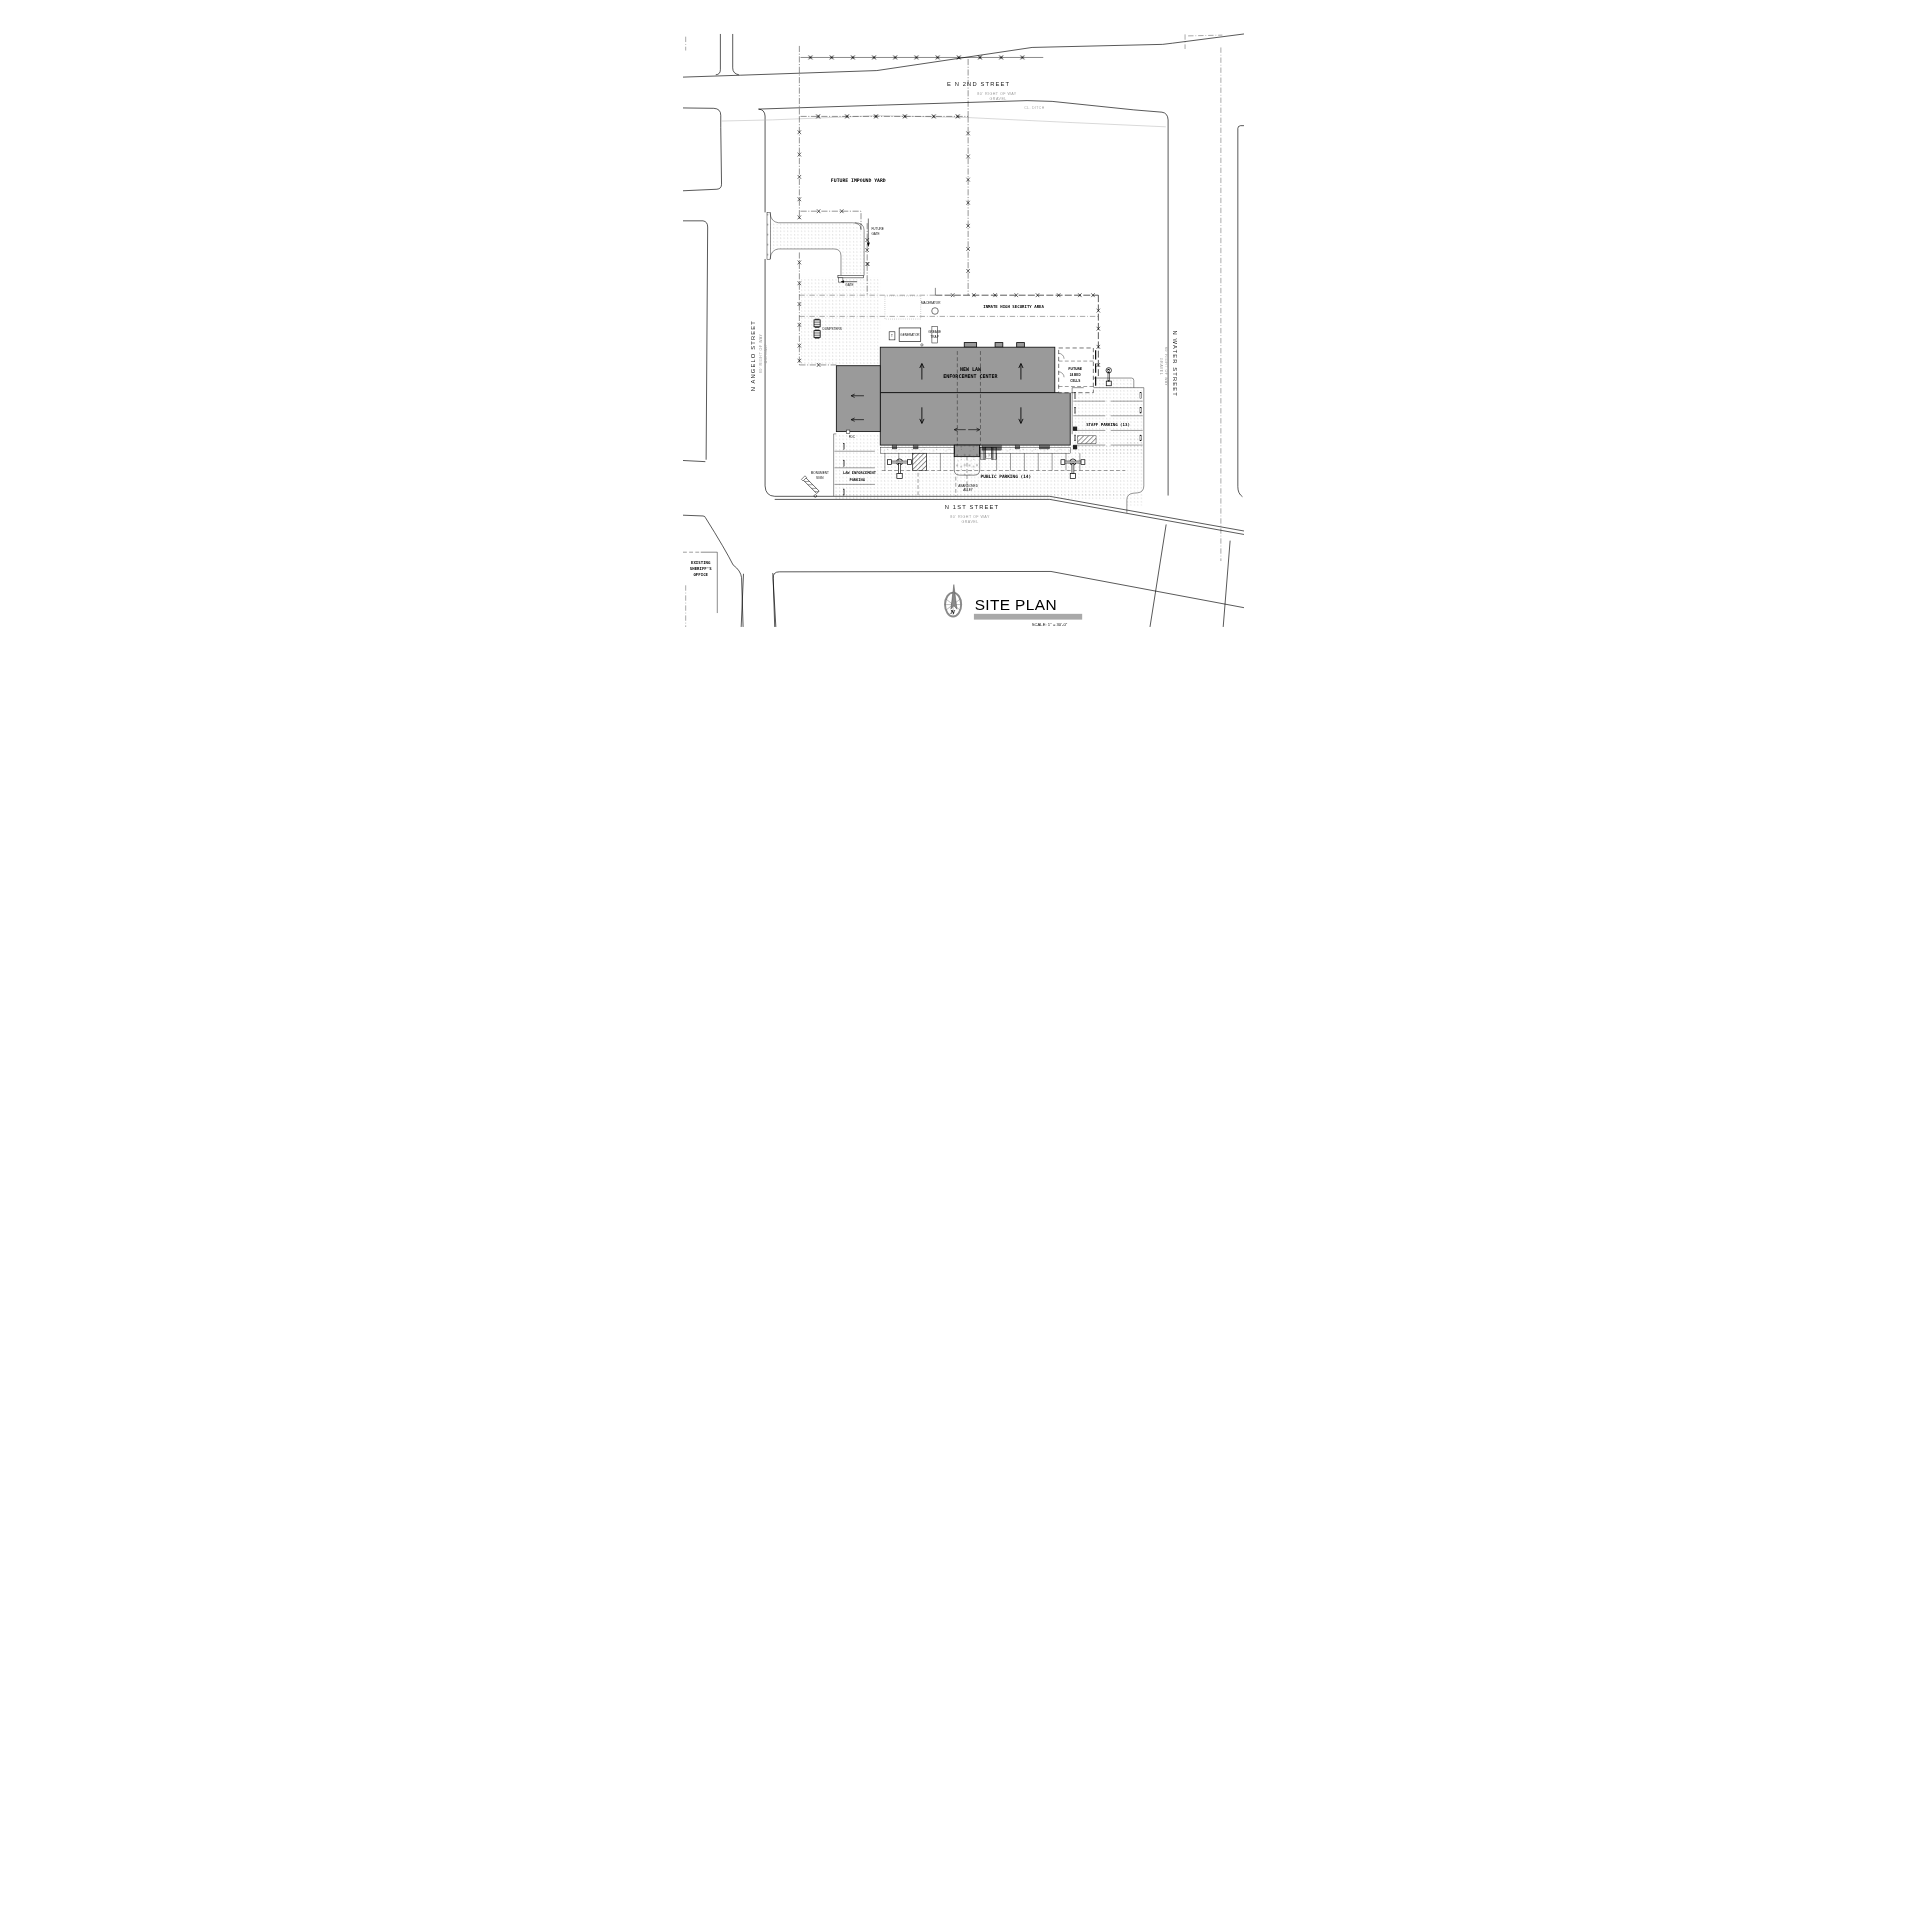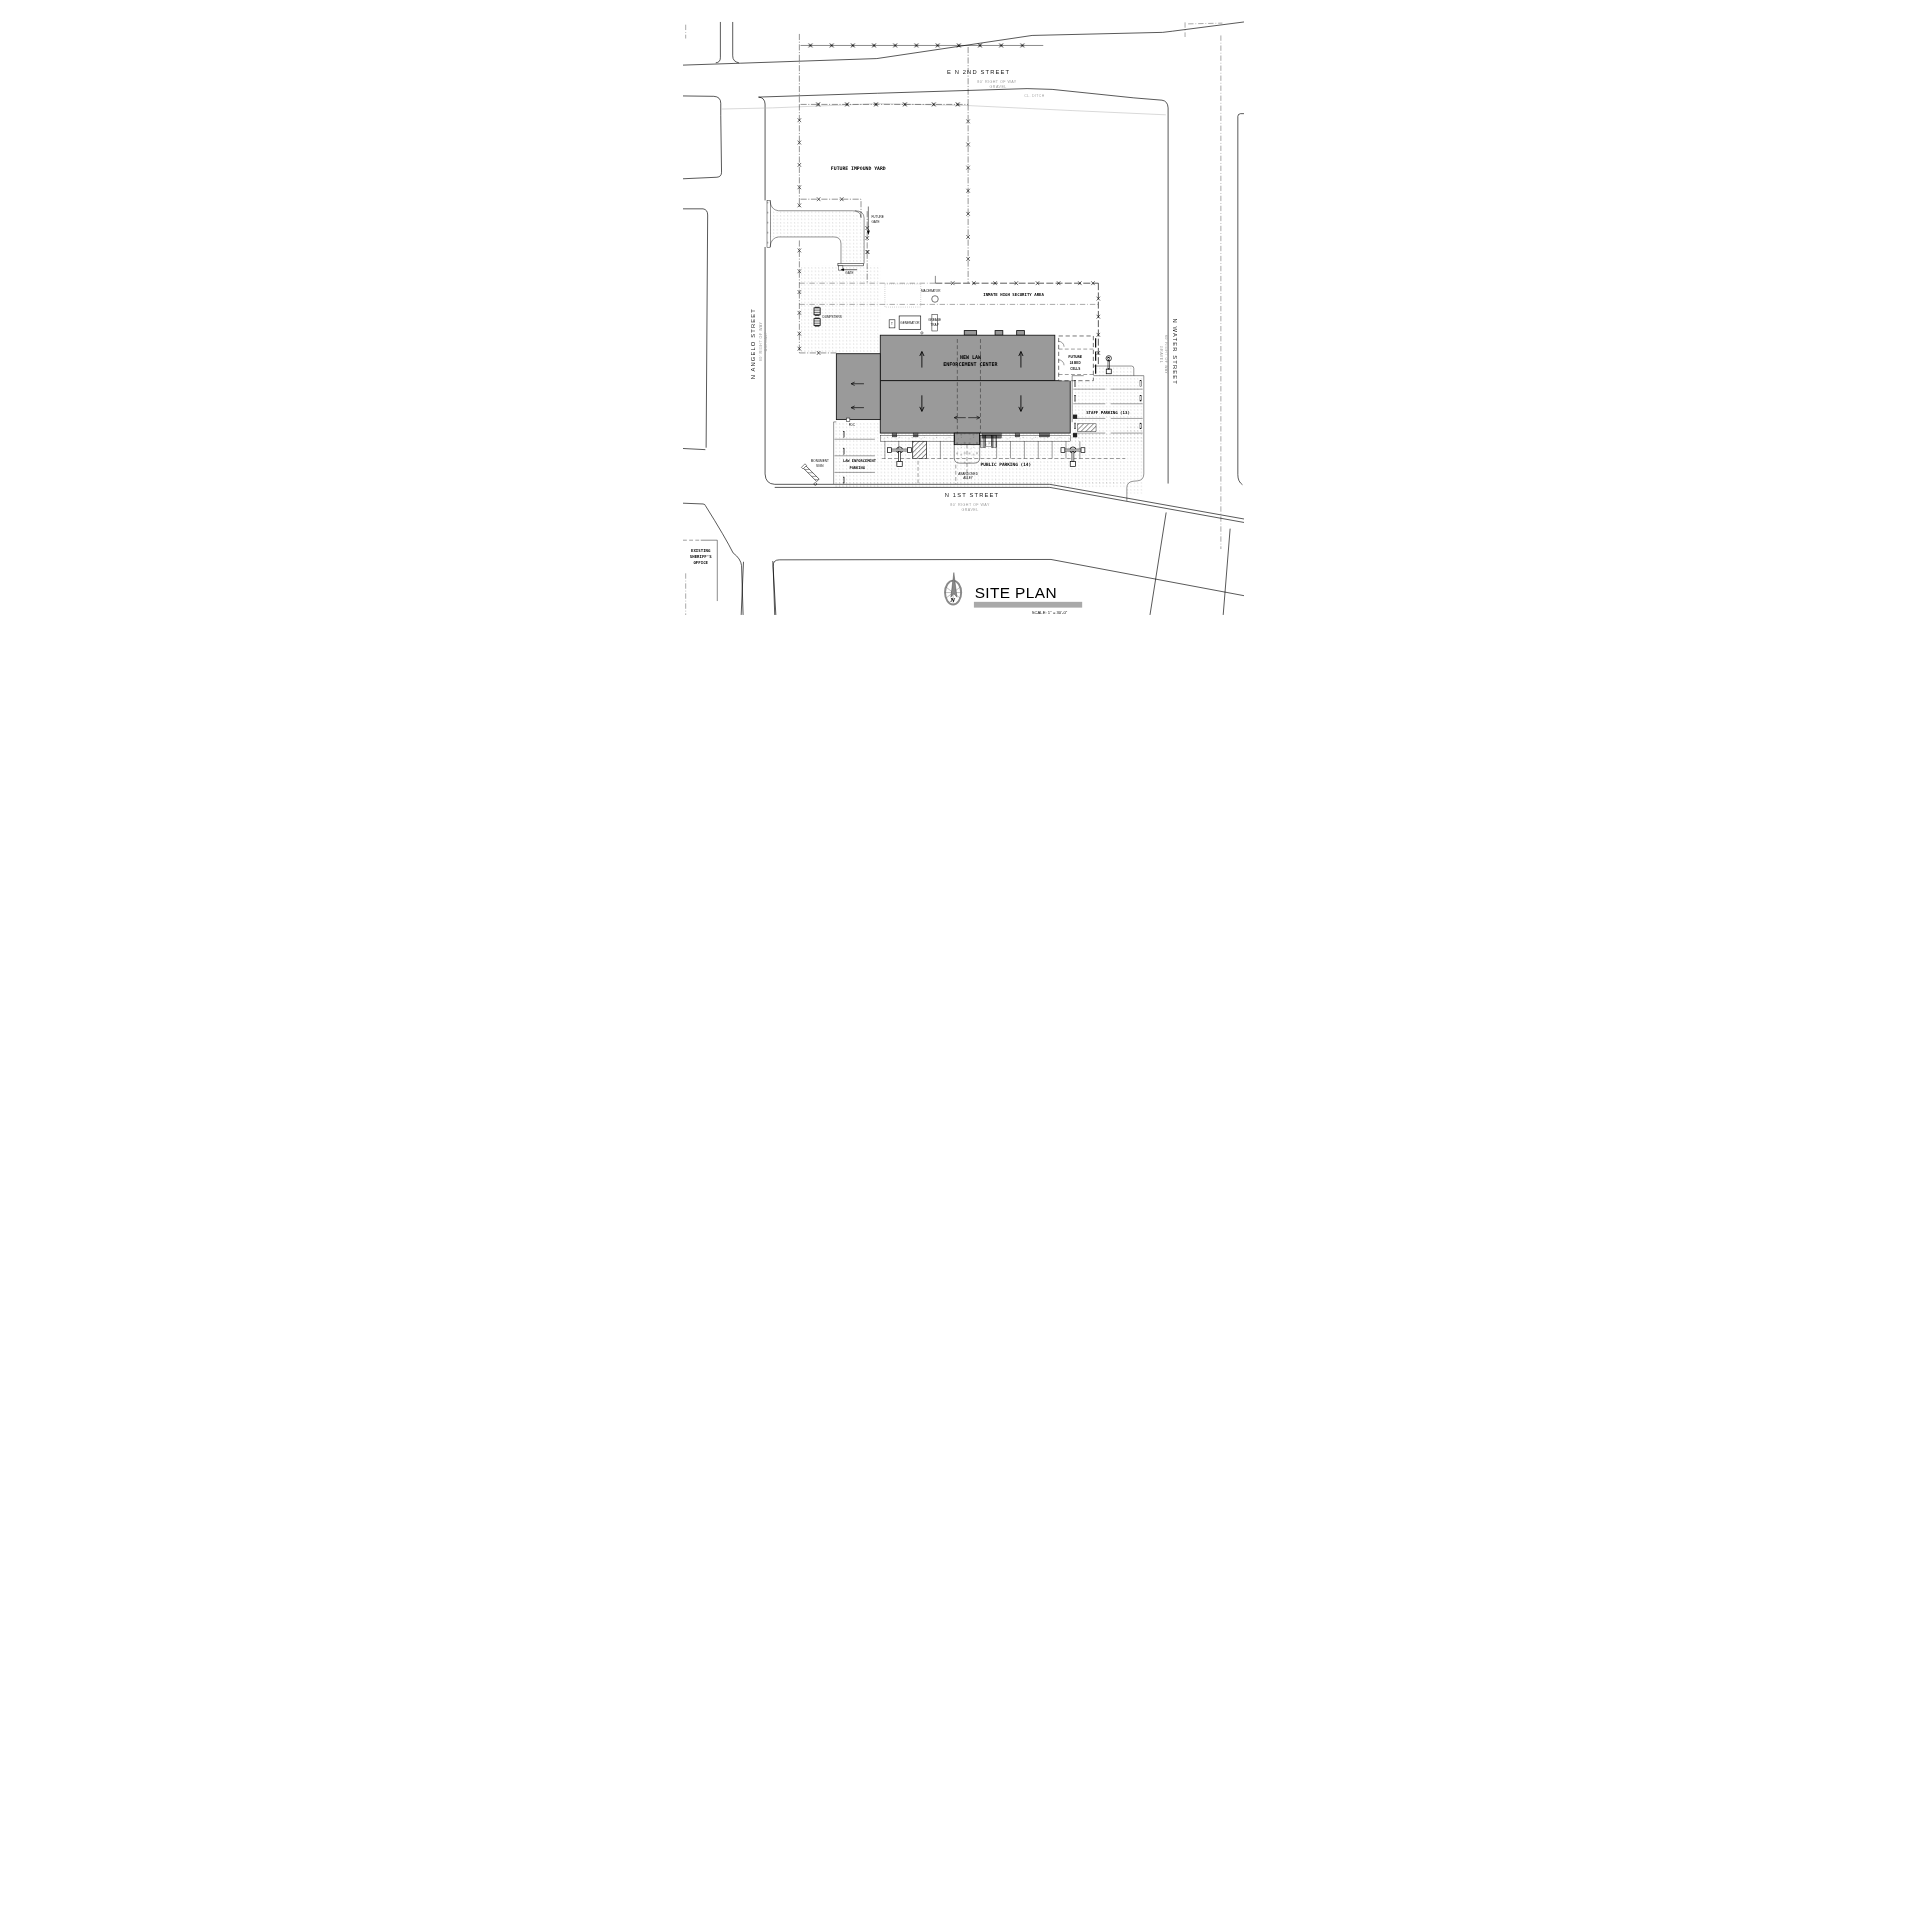--- a/index.html
+++ b/index.html
@@ -1,16 +1,16 @@
 <!DOCTYPE html>
 <html style="font-size:6.2px"><head>
 <meta charset="utf-8">
 <style>
   html,body{margin:0;padding:0;background:#ffffff;}
-  .sheet{width:100%;max-width:561px;margin:0 auto;text-align:center;}
+  .sheet{width:100%;max-width:561px;margin:12px auto;text-align:center;}
   svg{display:block;width:100%;height:auto;background:#fff;}
   text{fill:#000;}
   .street-name{font-family:"Liberation Sans",sans-serif;font-size:15px;letter-spacing:3px;fill:#1a1a1a;}
   .street-sub{font-family:"Liberation Sans",sans-serif;font-size:9.5px;letter-spacing:1.2px;fill:#9e9e9e;}
   .gray-note{font-family:"Liberation Sans",sans-serif;font-size:9px;letter-spacing:1px;fill:#a8a8a8;}
   .area-label{font-family:"DejaVu Sans Mono",monospace;font-weight:700;}
   .small-label{font-family:"Liberation Sans",sans-serif;font-size:8px;fill:#111;}
   .title-text{font-family:"Liberation Sans",sans-serif;font-size:40px;letter-spacing:1px;fill:#000;}
   .scale-text{font-family:"Liberation Sans",sans-serif;font-size:11px;fill:#111;}
   .thin{stroke:#000;stroke-width:1.2;fill:none;}

